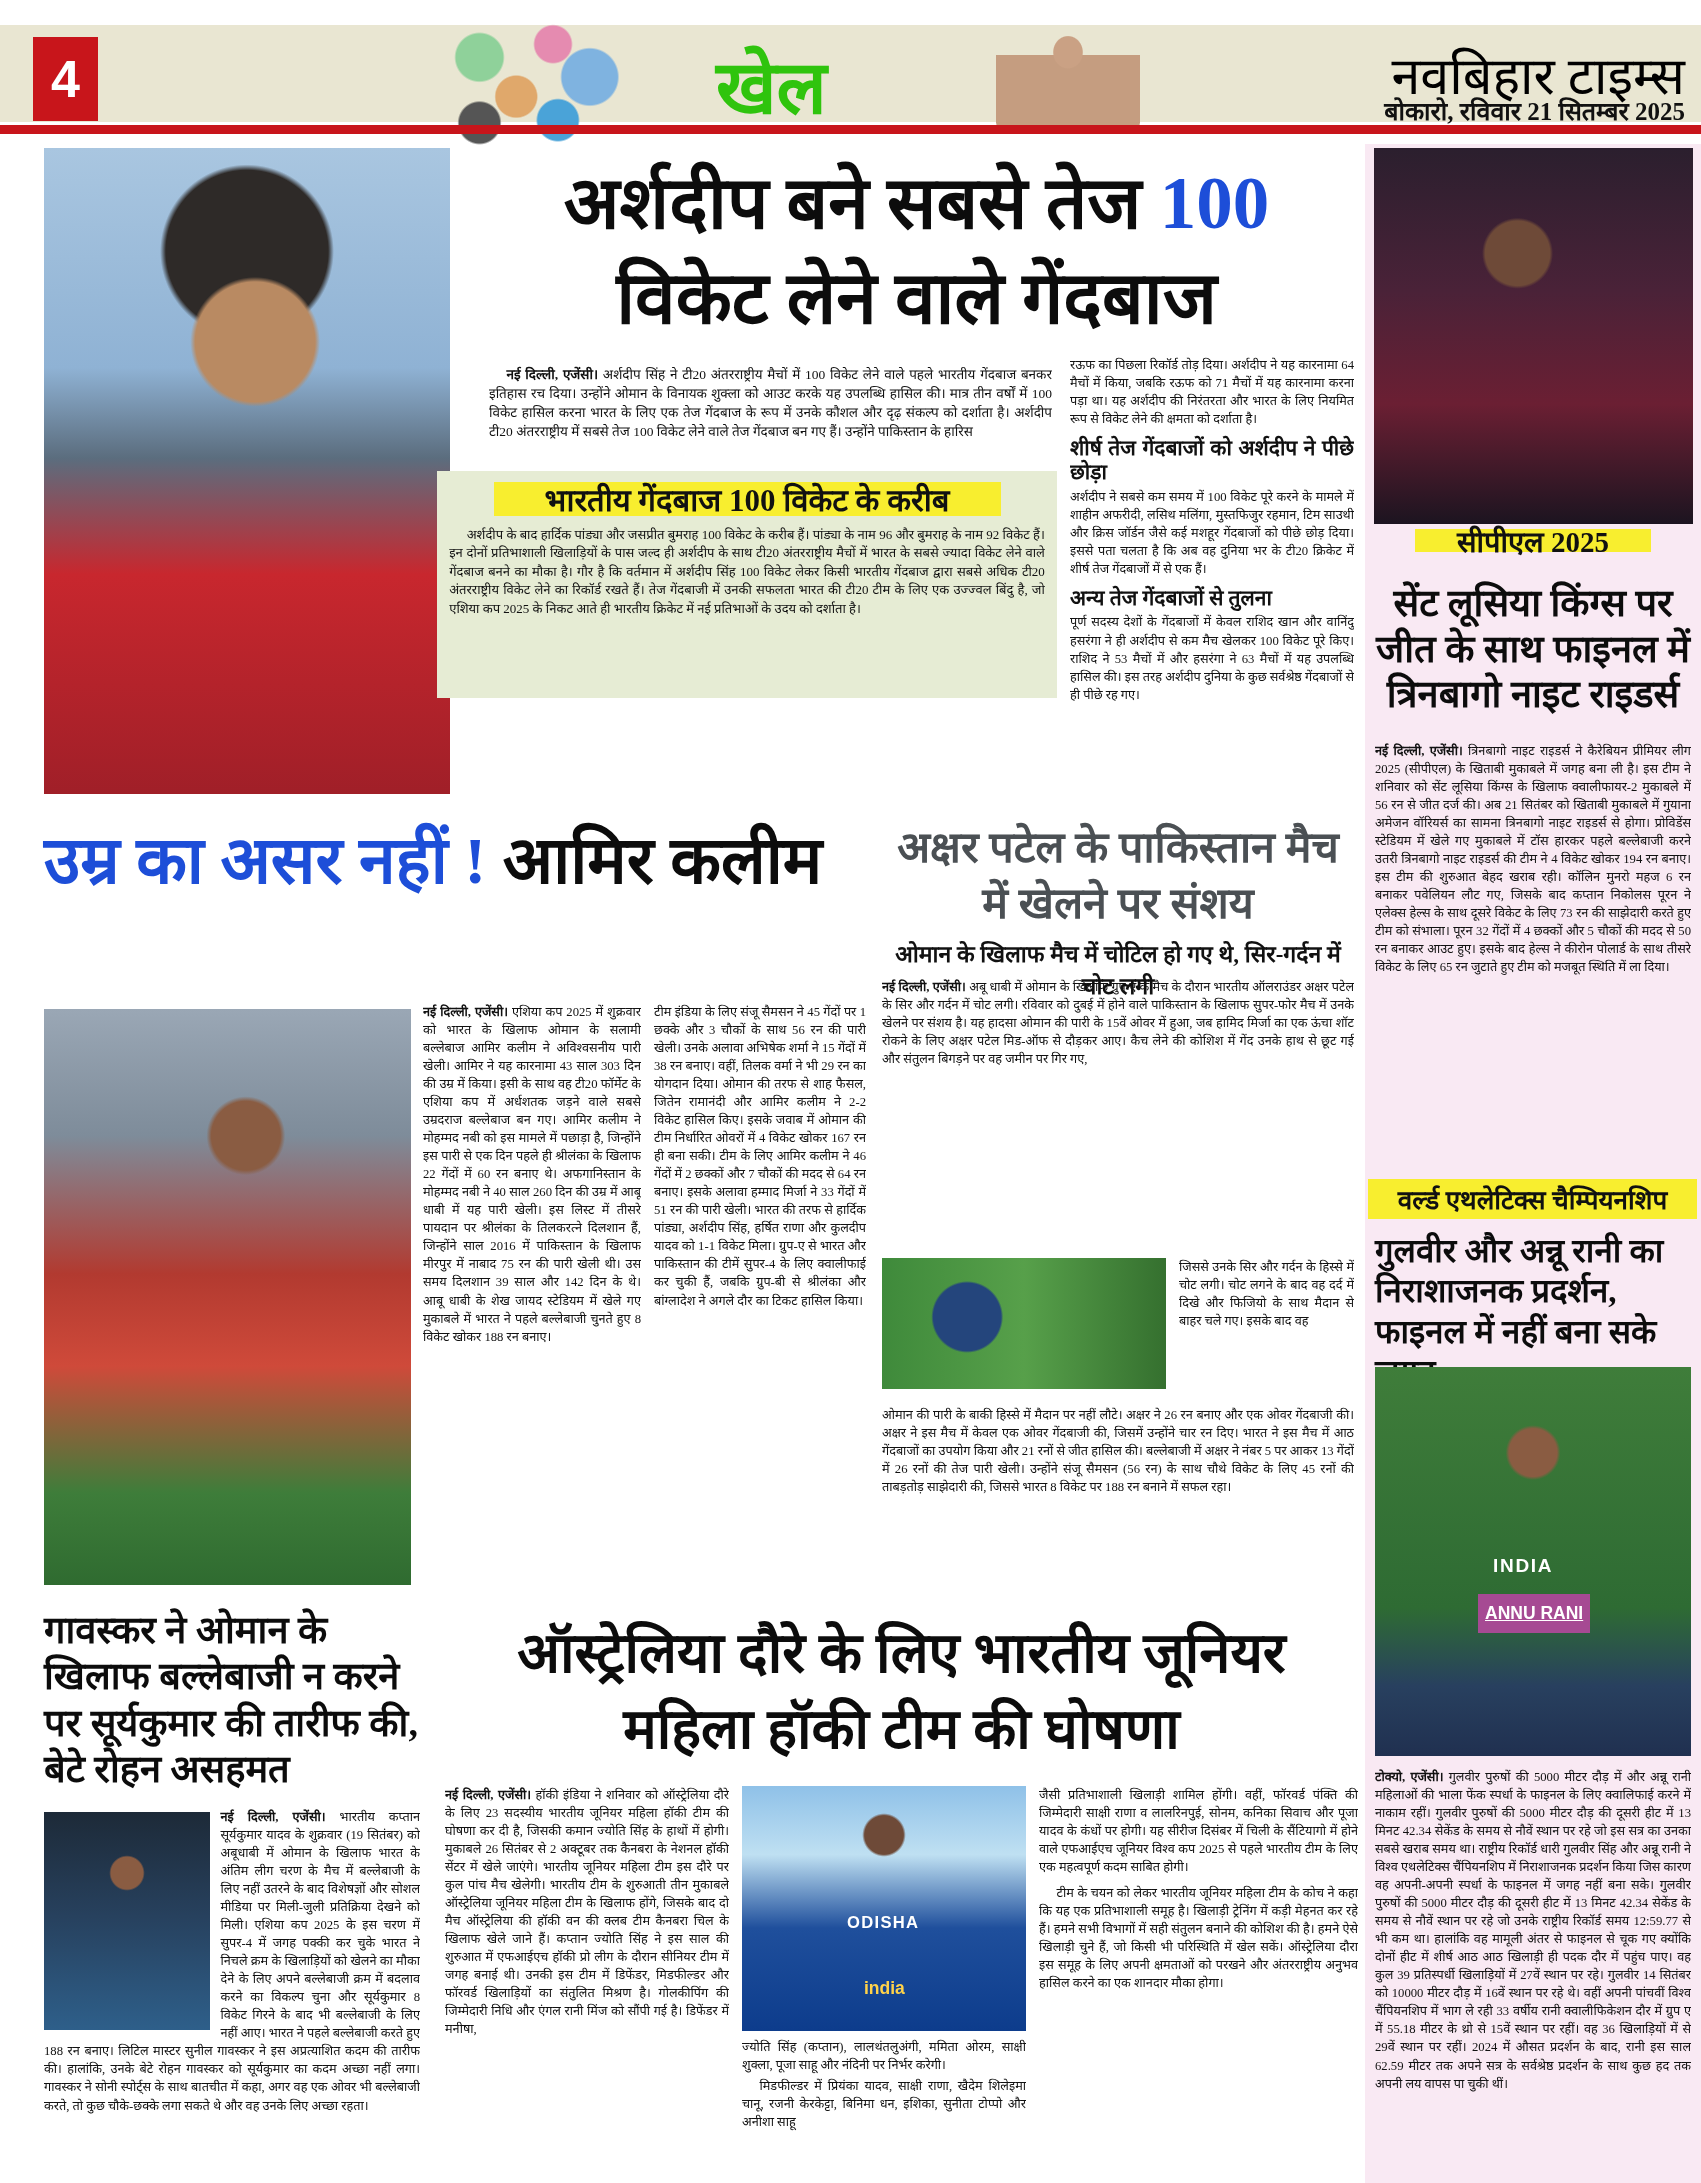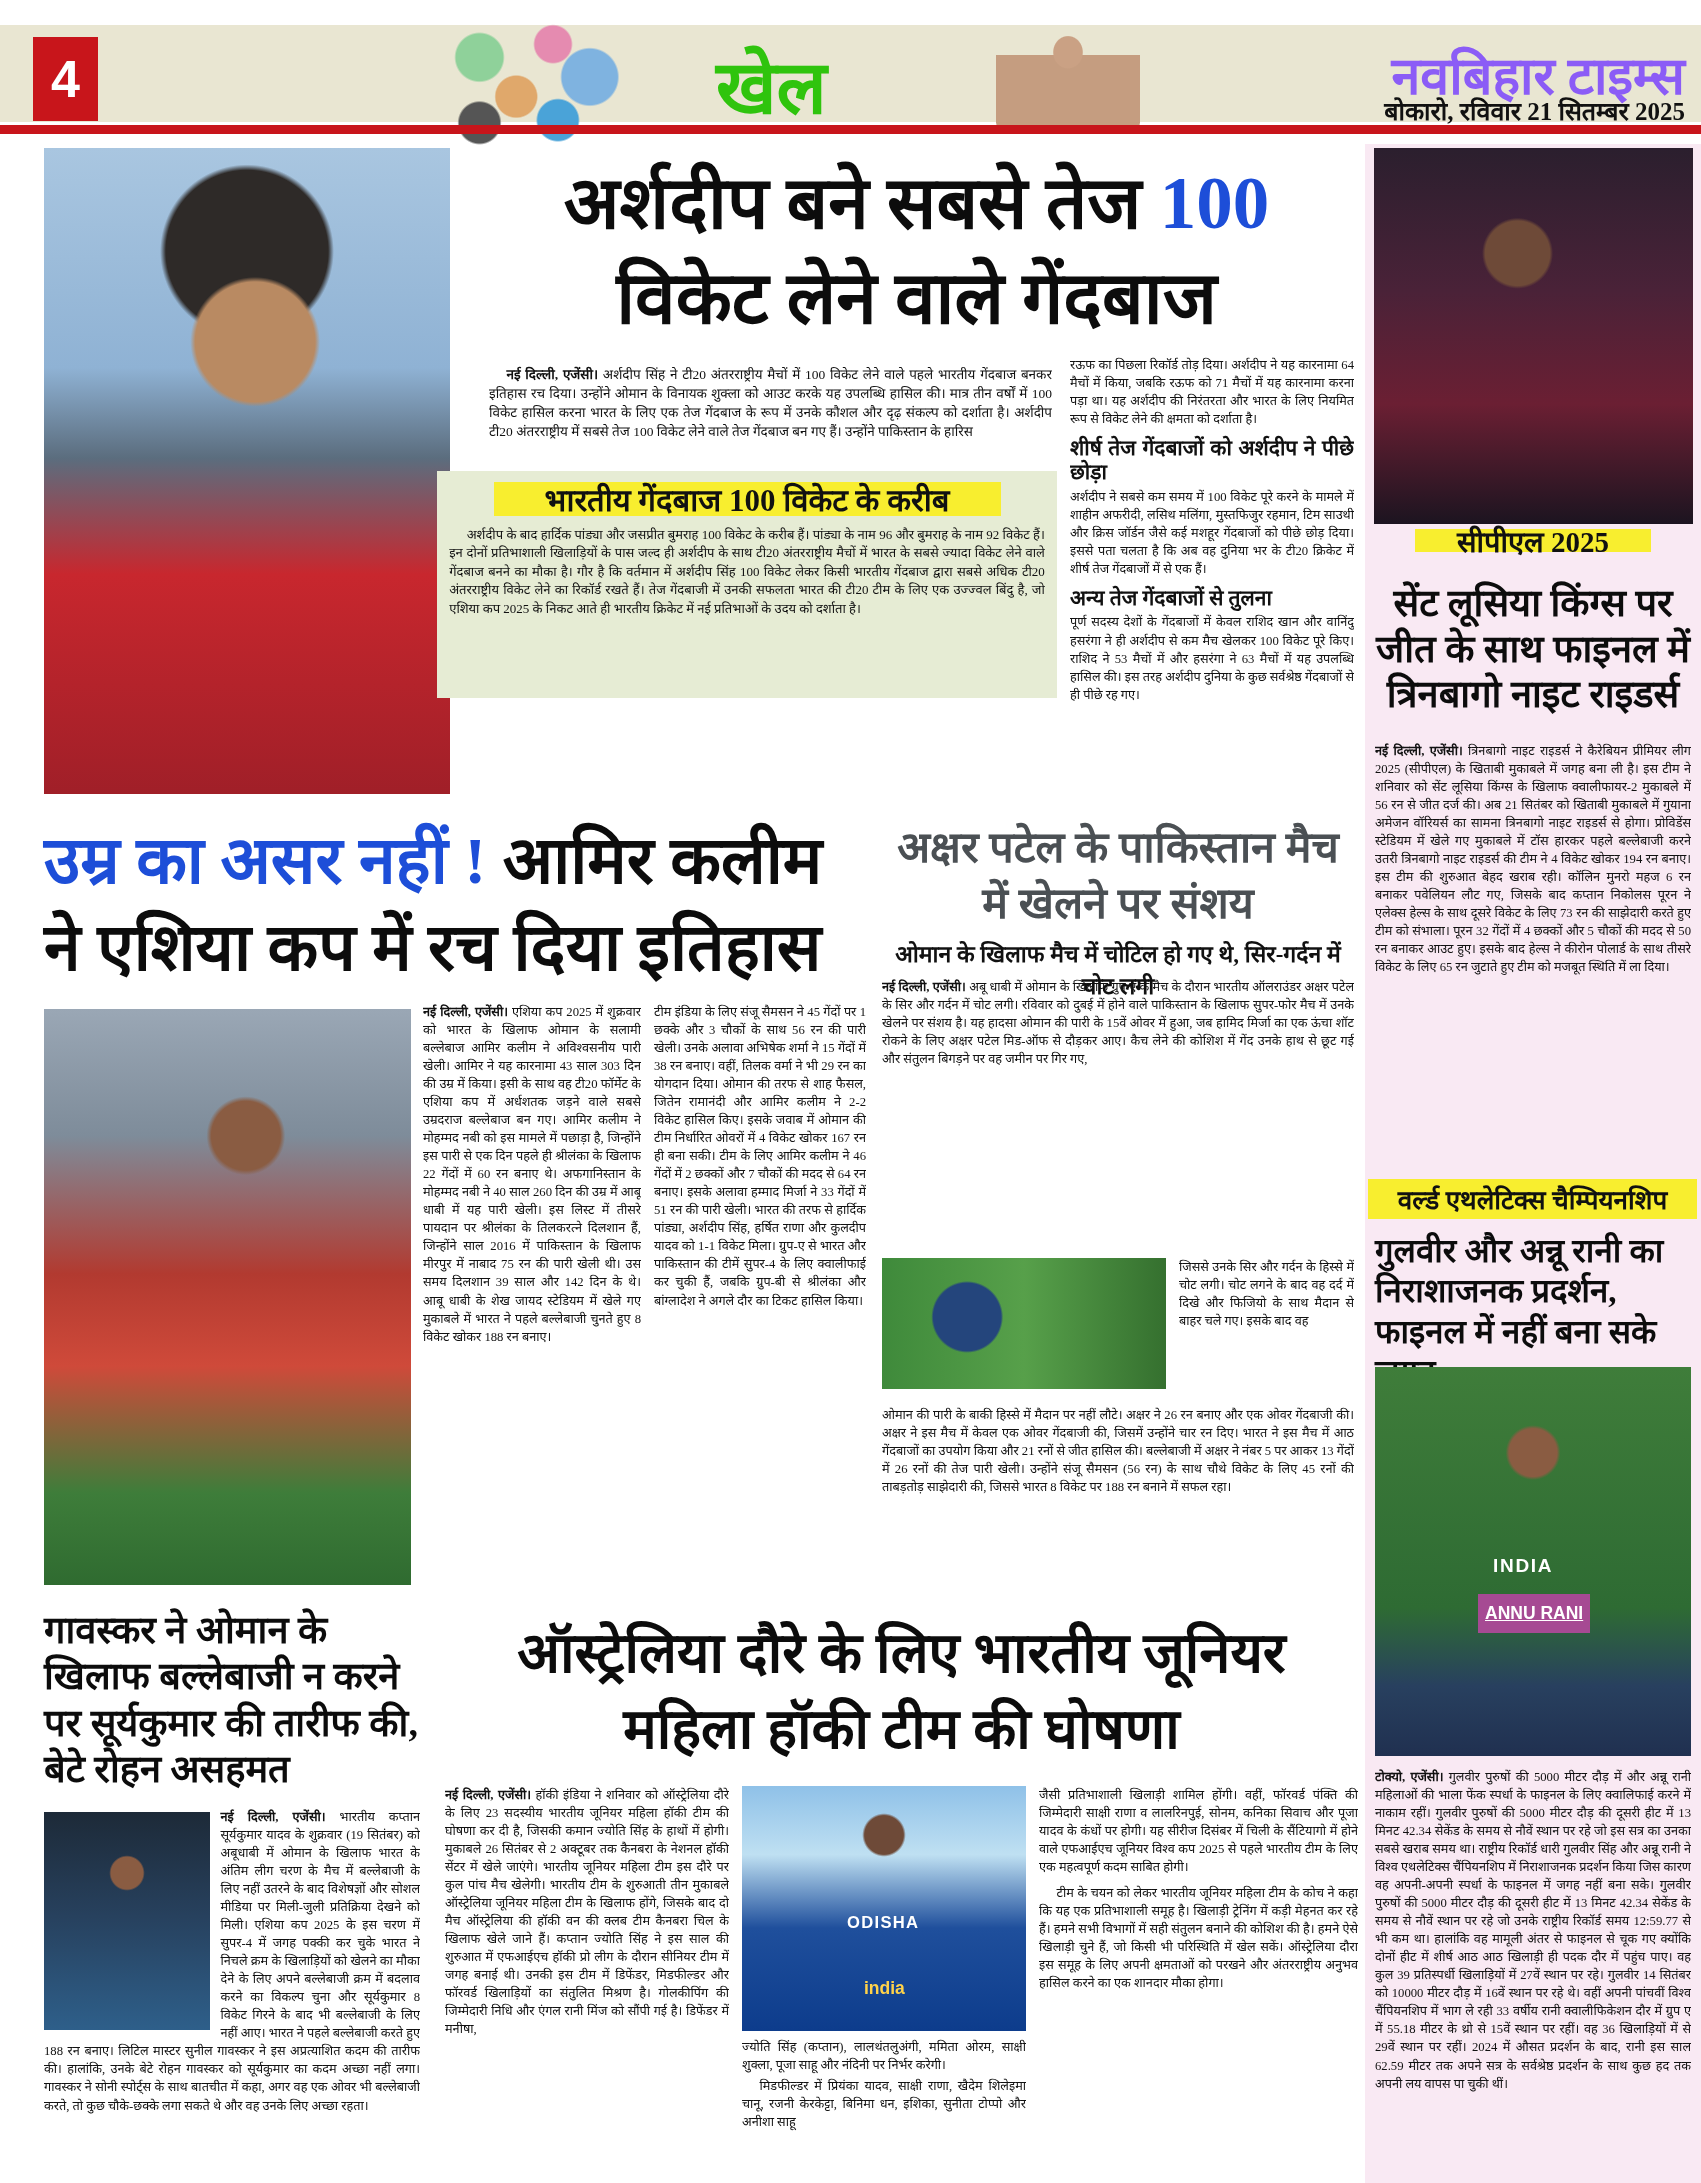--- a/index.html
+++ b/index.html
@@ -30,21 +30,21 @@
       radial-gradient(circle at 30% 30%, #8fd19a 0 12%, transparent 13%),
       radial-gradient(circle at 60% 20%, #e58bb0 0 10%, transparent 11%),
       radial-gradient(circle at 75% 45%, #7fb3e0 0 14%, transparent 15%),
       radial-gradient(circle at 45% 60%, #e0a86b 0 13%, transparent 14%),
       radial-gradient(circle at 30% 80%, #555 0 10%, transparent 11%),
       radial-gradient(circle at 62% 78%, #4aa3d8 0 11%, transparent 12%);"></div>
   <div class="abs" style="left:716px;top:34px;width:183px;font-size:74px;font-weight:bold;color:#2fc40d;">खेल</div>
   <div class="abs" style="left:996px;top:26px;width:144px;height:105px;background:
       radial-gradient(ellipse at 50% 25%, #caa184 0 14%, transparent 15%),
       linear-gradient(180deg, transparent 28%, #c59d80 28% 95%, transparent 95%);border-radius:8.7px;"></div>
-  <div class="abs" style="left:1266px;top:38px;width:419px;text-align:right;font-size:52px;font-weight:bold;color:#8b5cf6;">नवबिहार टाइम्स</div>
+  <div class="abs" style="left:1266px;top:38px;width:419px;text-align:right;font-size:52px;font-weight:normal;color:#000000;">नवबिहार टाइम्स</div>
   <div class="abs" style="left:1266px;top:93px;width:419px;text-align:right;font-size:25px;font-weight:bold;color:#111;">बोकारो, रविवार 21 सितम्बर 2025</div>
   <div class="abs" style="left:0;top:125px;width:1701px;height:8.7px;background:#c8151b;"></div>
 
   <div class="photo" style="left:44px;top:148px;width:406px;height:646px;background:
       radial-gradient(circle at 52% 30%, #b98a62 0 12%, transparent 13%),
       radial-gradient(circle at 50% 16%, #2e2a28 0 14%, transparent 15%),
       linear-gradient(180deg,#a9c6e0 0%,#8fb2d4 34%,#5b6d7e 48%,#c8272e 66%,#a01f28 100%);"></div>
 
   <div class="abs headline" style="left:480px;top:157px;width:873px;font-size:73px;line-height:1.3;text-align:center;">
     <span>अर्शदीप बने सबसे तेज </span><span class="redtxt">100</span><br>
@@ -94,21 +94,20 @@
       linear-gradient(180deg,#3f7d3a 0%,#2e6b33 62%,#28405f 82%,#203050 100%);">
       <span class="photo-label" style="left:118px;top:188px;font-size:19px;letter-spacing:1.7px;">INDIA</span>
       <span class="photo-label" style="left:103px;top:227px;font-size:17.5px;background:#a64a93;padding:9px 7px;text-decoration:underline;">ANNU RANI</span>
   </div>
   <div class="col body-txt" style="left:1375px;top:1768px;width:316px;height:476px;font-size:12.7px;">
     <p style="text-indent:0;"><span class="dateline">टोक्यो, एजेंसी।</span> <span>गुलवीर पुरुषों की 5000 मीटर दौड़ में और अन्नू रानी महिलाओं की भाला फेंक स्पर्धा के फाइनल के लिए क्वालिफाई करने में नाकाम रहीं। गुलवीर पुरुषों की 5000 मीटर दौड़ की दूसरी हीट में 13 मिनट 42.34 सेकेंड के समय से नौवें स्थान पर रहे जो इस सत्र का उनका सबसे खराब समय था। राष्ट्रीय रिकॉर्ड धारी गुलवीर सिंह और अन्नू रानी ने विश्व एथलेटिक्स चैंपियनशिप में निराशाजनक प्रदर्शन किया जिस कारण वह अपनी-अपनी स्पर्धा के फाइनल में जगह नहीं बना सके। गुलवीर पुरुषों की 5000 मीटर दौड़ की दूसरी हीट में 13 मिनट 42.34 सेकेंड के समय से नौवें स्थान पर रहे जो उनके राष्ट्रीय रिकॉर्ड समय 12:59.77 से भी कम था। हालांकि वह मामूली अंतर से फाइनल से चूक गए क्योंकि दोनों हीट में शीर्ष आठ आठ खिलाड़ी ही पदक दौर में पहुंच पाए। वह कुल 39 प्रतिस्पर्धी खिलाड़ियों में 27वें स्थान पर रहे। गुलवीर 14 सितंबर को 10000 मीटर दौड़ में 16वें स्थान पर रहे थे। वहीं अपनी पांचवीं विश्व चैंपियनशिप में भाग ले रही 33 वर्षीय रानी क्वालीफिकेशन दौर में ग्रुप ए में 55.18 मीटर के थ्रो से 15वें स्थान पर रहीं। वह 36 खिलाड़ियों में से 29वें स्थान पर रहीं। 2024 में औसत प्रदर्शन के बाद, रानी इस साल 62.59 मीटर तक अपने सत्र के सर्वश्रेष्ठ प्रदर्शन के साथ कुछ हद तक अपनी लय वापस पा चुकी थीं।</span></p>
   </div>
 
   <div class="abs headline" style="left:44px;top:817px;width:830px;font-size:66px;line-height:1.32;">
     <span class="redtxt">उम्र का असर नहीं !</span><span> आमिर कलीम</span><br>
-    <span>ने एशिया कप में रच दिया इतिहास</span>
   </div>
   <div class="photo" style="left:44px;top:1009px;width:367px;height:576px;background:
       radial-gradient(circle at 55% 22%, #8a5c42 0 7%, transparent 8%),
       linear-gradient(180deg,#9aa7b5 0%,#7e8c9a 22%,#b23a30 46%,#cf4a3a 62%,#3e7d3a 84%,#2f6b30 100%);"></div>
   <div class="col body-txt" style="left:423px;top:1003px;width:218px;height:585px;font-size:12.7px;">
     <p style="text-indent:0;"><span class="dateline">नई दिल्ली, एजेंसी।</span> <span>एशिया कप 2025 में शुक्रवार को भारत के खिलाफ ओमान के सलामी बल्लेबाज आमिर कलीम ने अविश्वसनीय पारी खेली। आमिर ने यह कारनामा 43 साल 303 दिन की उम्र में किया। इसी के साथ वह टी20 फॉर्मेट के एशिया कप में अर्धशतक जड़ने वाले सबसे उम्रदराज बल्लेबाज बन गए। आमिर कलीम ने मोहम्मद नबी को इस मामले में पछाड़ा है, जिन्होंने इस पारी से एक दिन पहले ही श्रीलंका के खिलाफ 22 गेंदों में 60 रन बनाए थे। अफगानिस्तान के मोहम्मद नबी ने 40 साल 260 दिन की उम्र में आबू धाबी में यह पारी खेली। इस लिस्ट में तीसरे पायदान पर श्रीलंका के तिलकरत्ने दिलशान हैं, जिन्होंने साल 2016 में पाकिस्तान के खिलाफ मीरपुर में नाबाद 75 रन की पारी खेली थी। उस समय दिलशान 39 साल और 142 दिन के थे। आबू धाबी के शेख जायद स्टेडियम में खेले गए मुकाबले में भारत ने पहले बल्लेबाजी चुनते हुए 8 विकेट खोकर 188 रन बनाए।</span></p>
   </div>
   <div class="col body-txt" style="left:654px;top:1003px;width:212px;height:585px;font-size:12.7px;">
     <p style="text-indent:0;">टीम इंडिया के लिए संजू सैमसन ने 45 गेंदों पर 1 छक्के और 3 चौकों के साथ 56 रन की पारी खेली। उनके अलावा अभिषेक शर्मा ने 15 गेंदों में 38 रन बनाए। वहीं, तिलक वर्मा ने भी 29 रन का योगदान दिया। ओमान की तरफ से शाह फैसल, जितेन रामानंदी और आमिर कलीम ने 2-2 विकेट हासिल किए। इसके जवाब में ओमान की टीम निर्धारित ओवरों में 4 विकेट खोकर 167 रन ही बना सकी। टीम के लिए आमिर कलीम ने 46 गेंदों में 2 छक्कों और 7 चौकों की मदद से 64 रन बनाए। इसके अलावा हम्माद मिर्जा ने 33 गेंदों में 51 रन की पारी खेली। भारत की तरफ से हार्दिक पांड्या, अर्शदीप सिंह, हर्षित राणा और कुलदीप यादव को 1-1 विकेट मिला। ग्रुप-ए से भारत और पाकिस्तान की टीमें सुपर-4 के लिए क्वालीफाई कर चुकी हैं, जबकि ग्रुप-बी से श्रीलंका और बांग्लादेश ने अगले दौर का टिकट हासिल किया।</p>
   </div>

